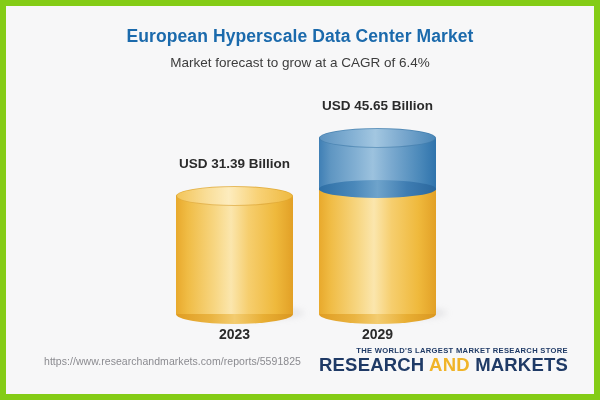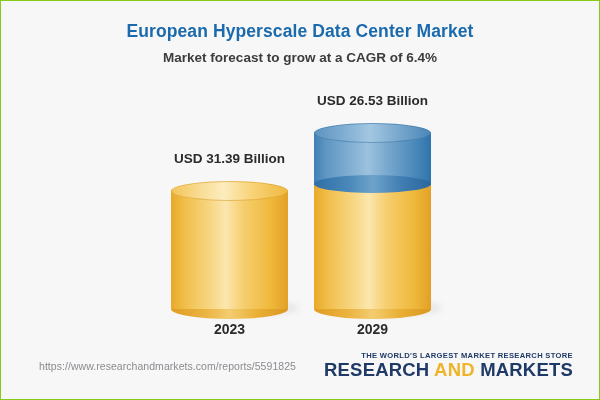--- a/index.html
+++ b/index.html
@@ -6,21 +6,21 @@
     margin: 0;
     padding: 0;
     background: #ffffff;
   }
   #canvas {
     position: relative;
     width: 600px;
     height: 400px;
     box-sizing: border-box;
     background: #f7f7f8;
-    border: 1px solid #84cc16;
+    border: 6px solid #84cc16;
     overflow: hidden;
     font-family: "Liberation Sans", sans-serif;
     -webkit-font-smoothing: antialiased;
   }
 
   
   #chart-title {
     position: absolute;
     left: 0; right: 0;
     top: 20px;
@@ -29,21 +29,21 @@
     font-weight: bold;
     color: #1b6aac;
     letter-spacing: 0.1px;
   }
   #chart-subtitle {
     position: absolute;
     left: 0; right: 0;
     top: 49px;
     text-align: center;
     font-size: 13.5px;
-    font-weight: bold;
+    font-weight: normal;
     color: #3c3c3c;
   }
 
   
   #plot-area {
     position: absolute;
     left: 0; right: 0;
     top: 70px;
     height: 270px;
   }
@@ -227,21 +227,21 @@
         <div class="cap yellow-cap-top" style="top:0px; height:20px;"></div>
       </div>
 
       <div class="cat-label">2023</div>
     </div>
 
     <div class="bar-group" style="left:313px; width:117px; height:186px;">
 
       <div class="bar-shadow" style="left:16px; bottom:-6px; width:112px; height:14px;"></div>
 
-      <div class="value-label" style="top:-30px;">USD 26.53 Billion</div>
+      <div class="value-label" style="top:-30px;">USD 45.65 Billion</div>
 
       <div class="cylinder">
 
         <div class="cap yellow-cap-bottom" style="bottom:-10px; height:20px;"></div>
         <div class="seg-body yellow-body" style="top:58px; bottom:0px;"></div>
 
         <div class="seg-body blue-body" style="top:10px; height:52px;"></div>
         <div class="cap blue-cap-bottom" style="top:52px; height:18px;"></div>
         <div class="cap blue-cap-top" style="top:0px; height:20px;"></div>
       </div>

